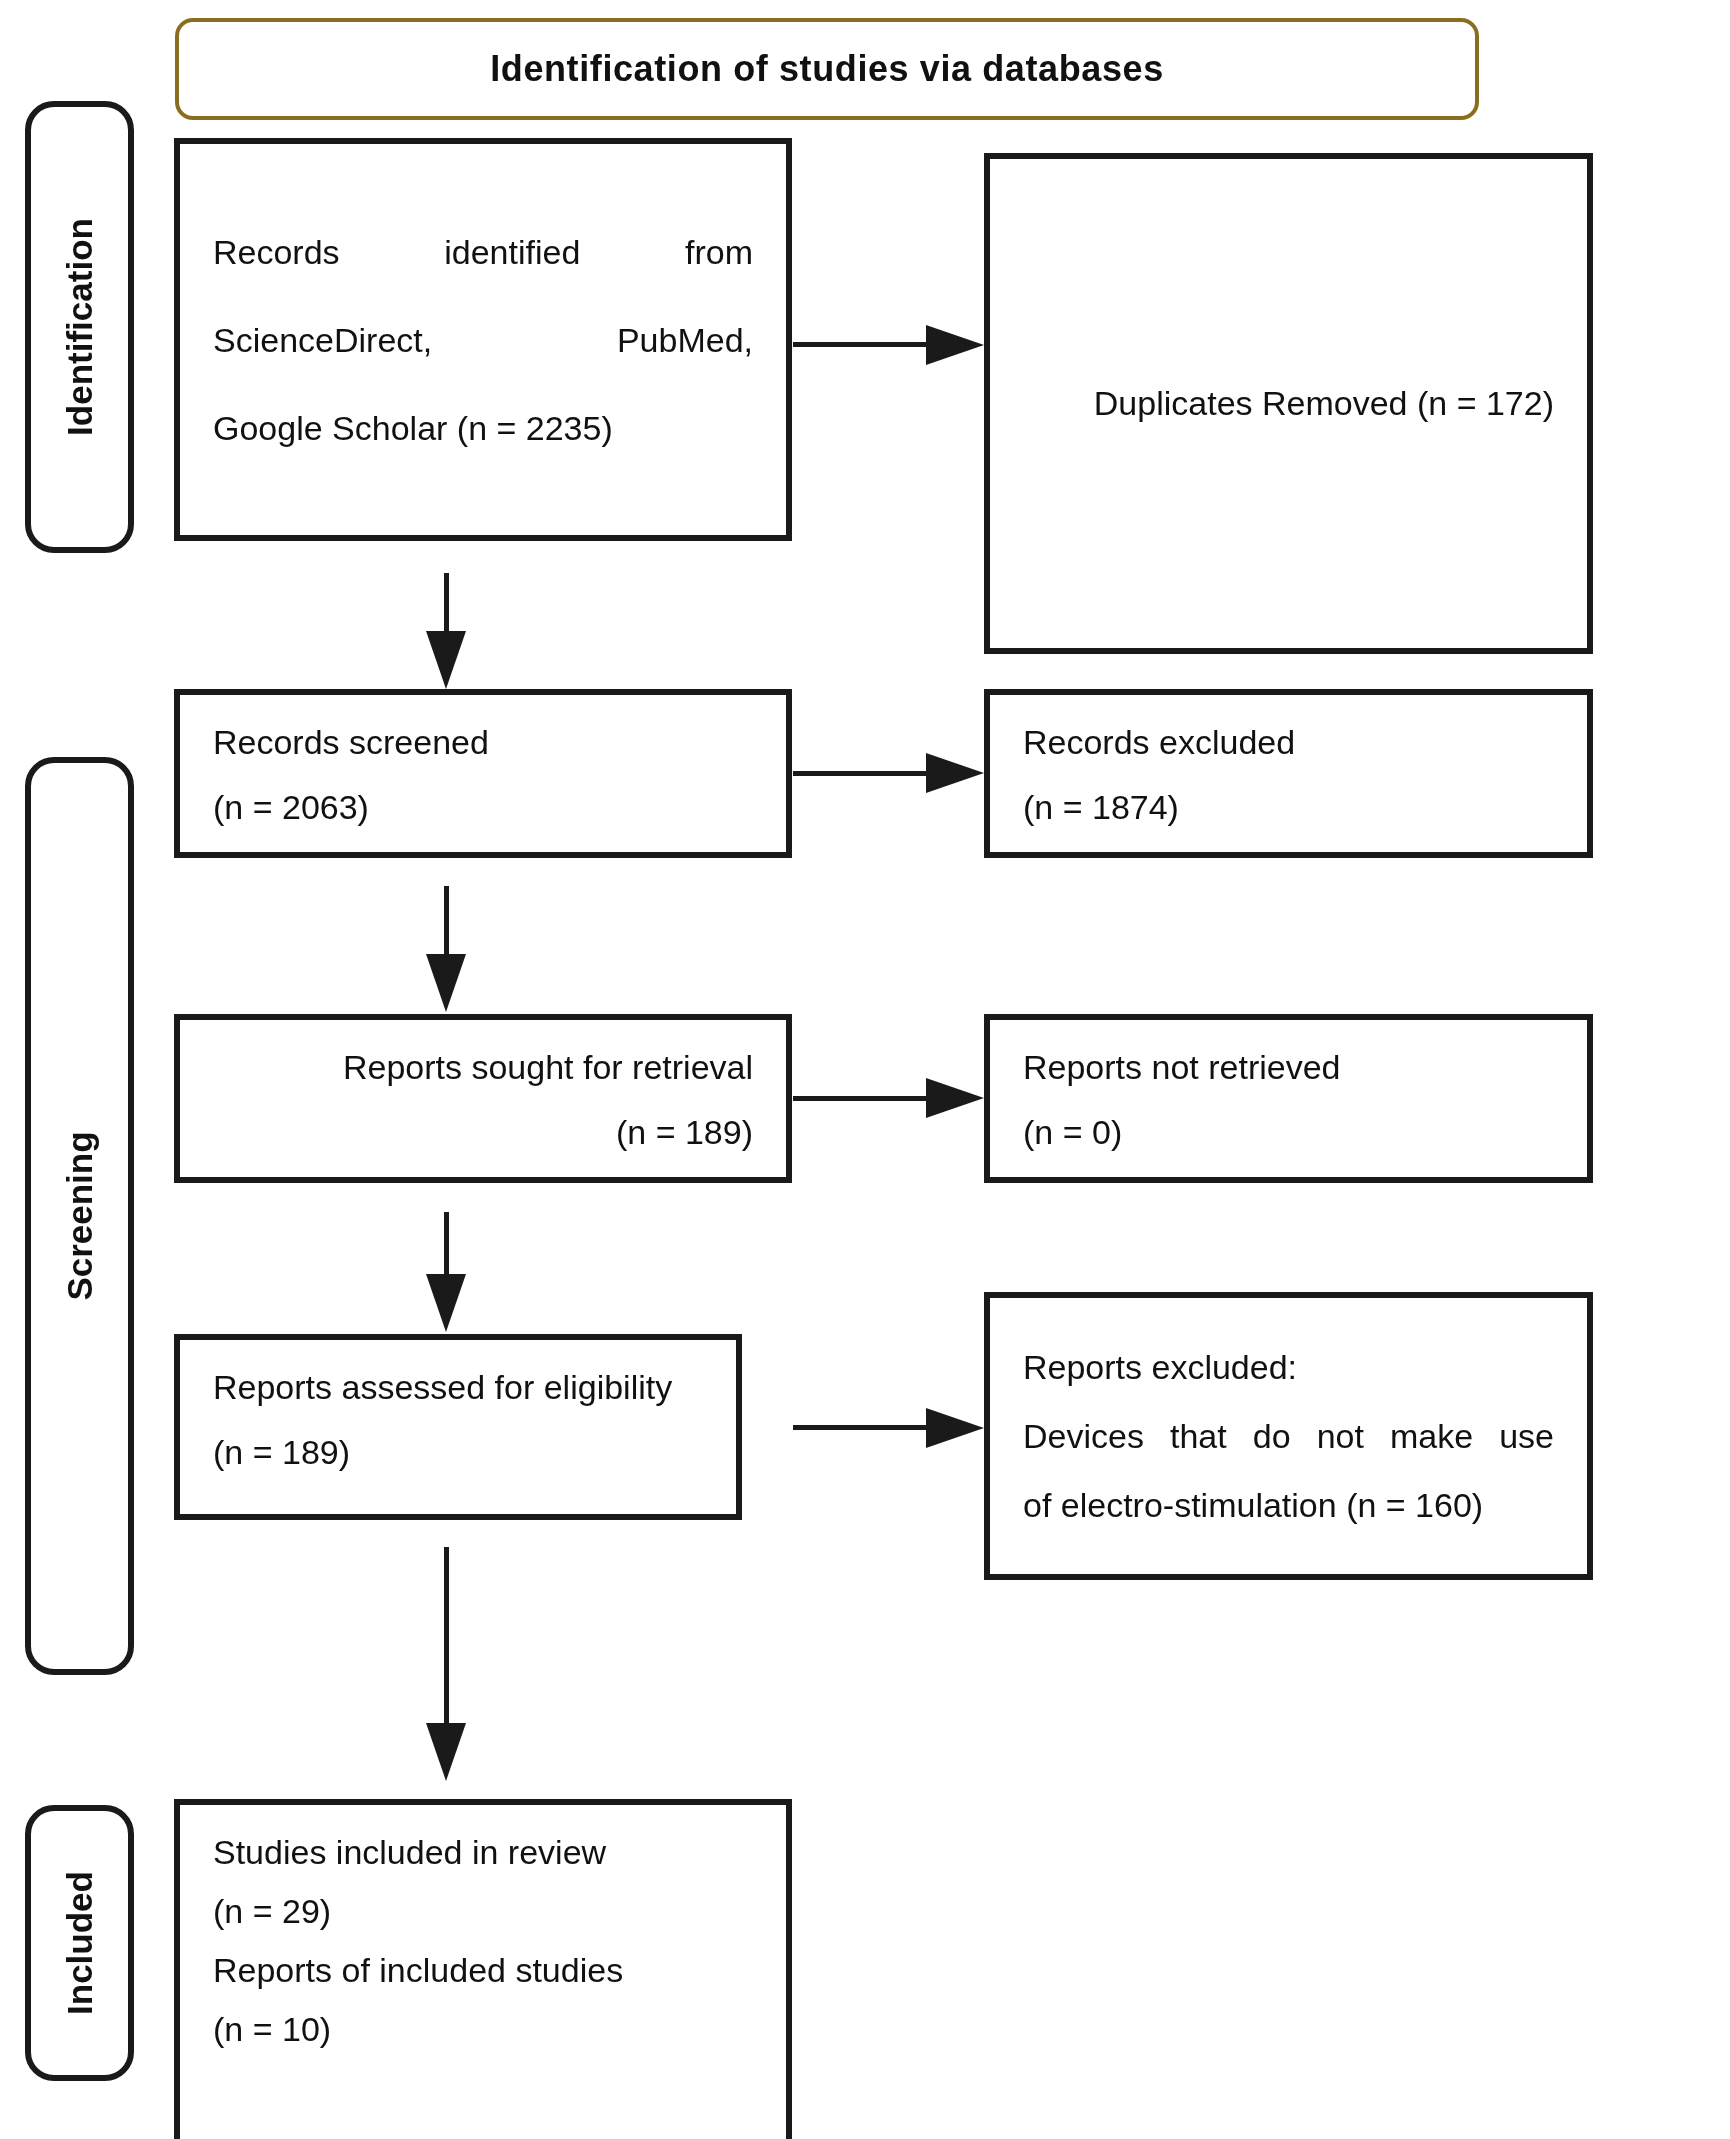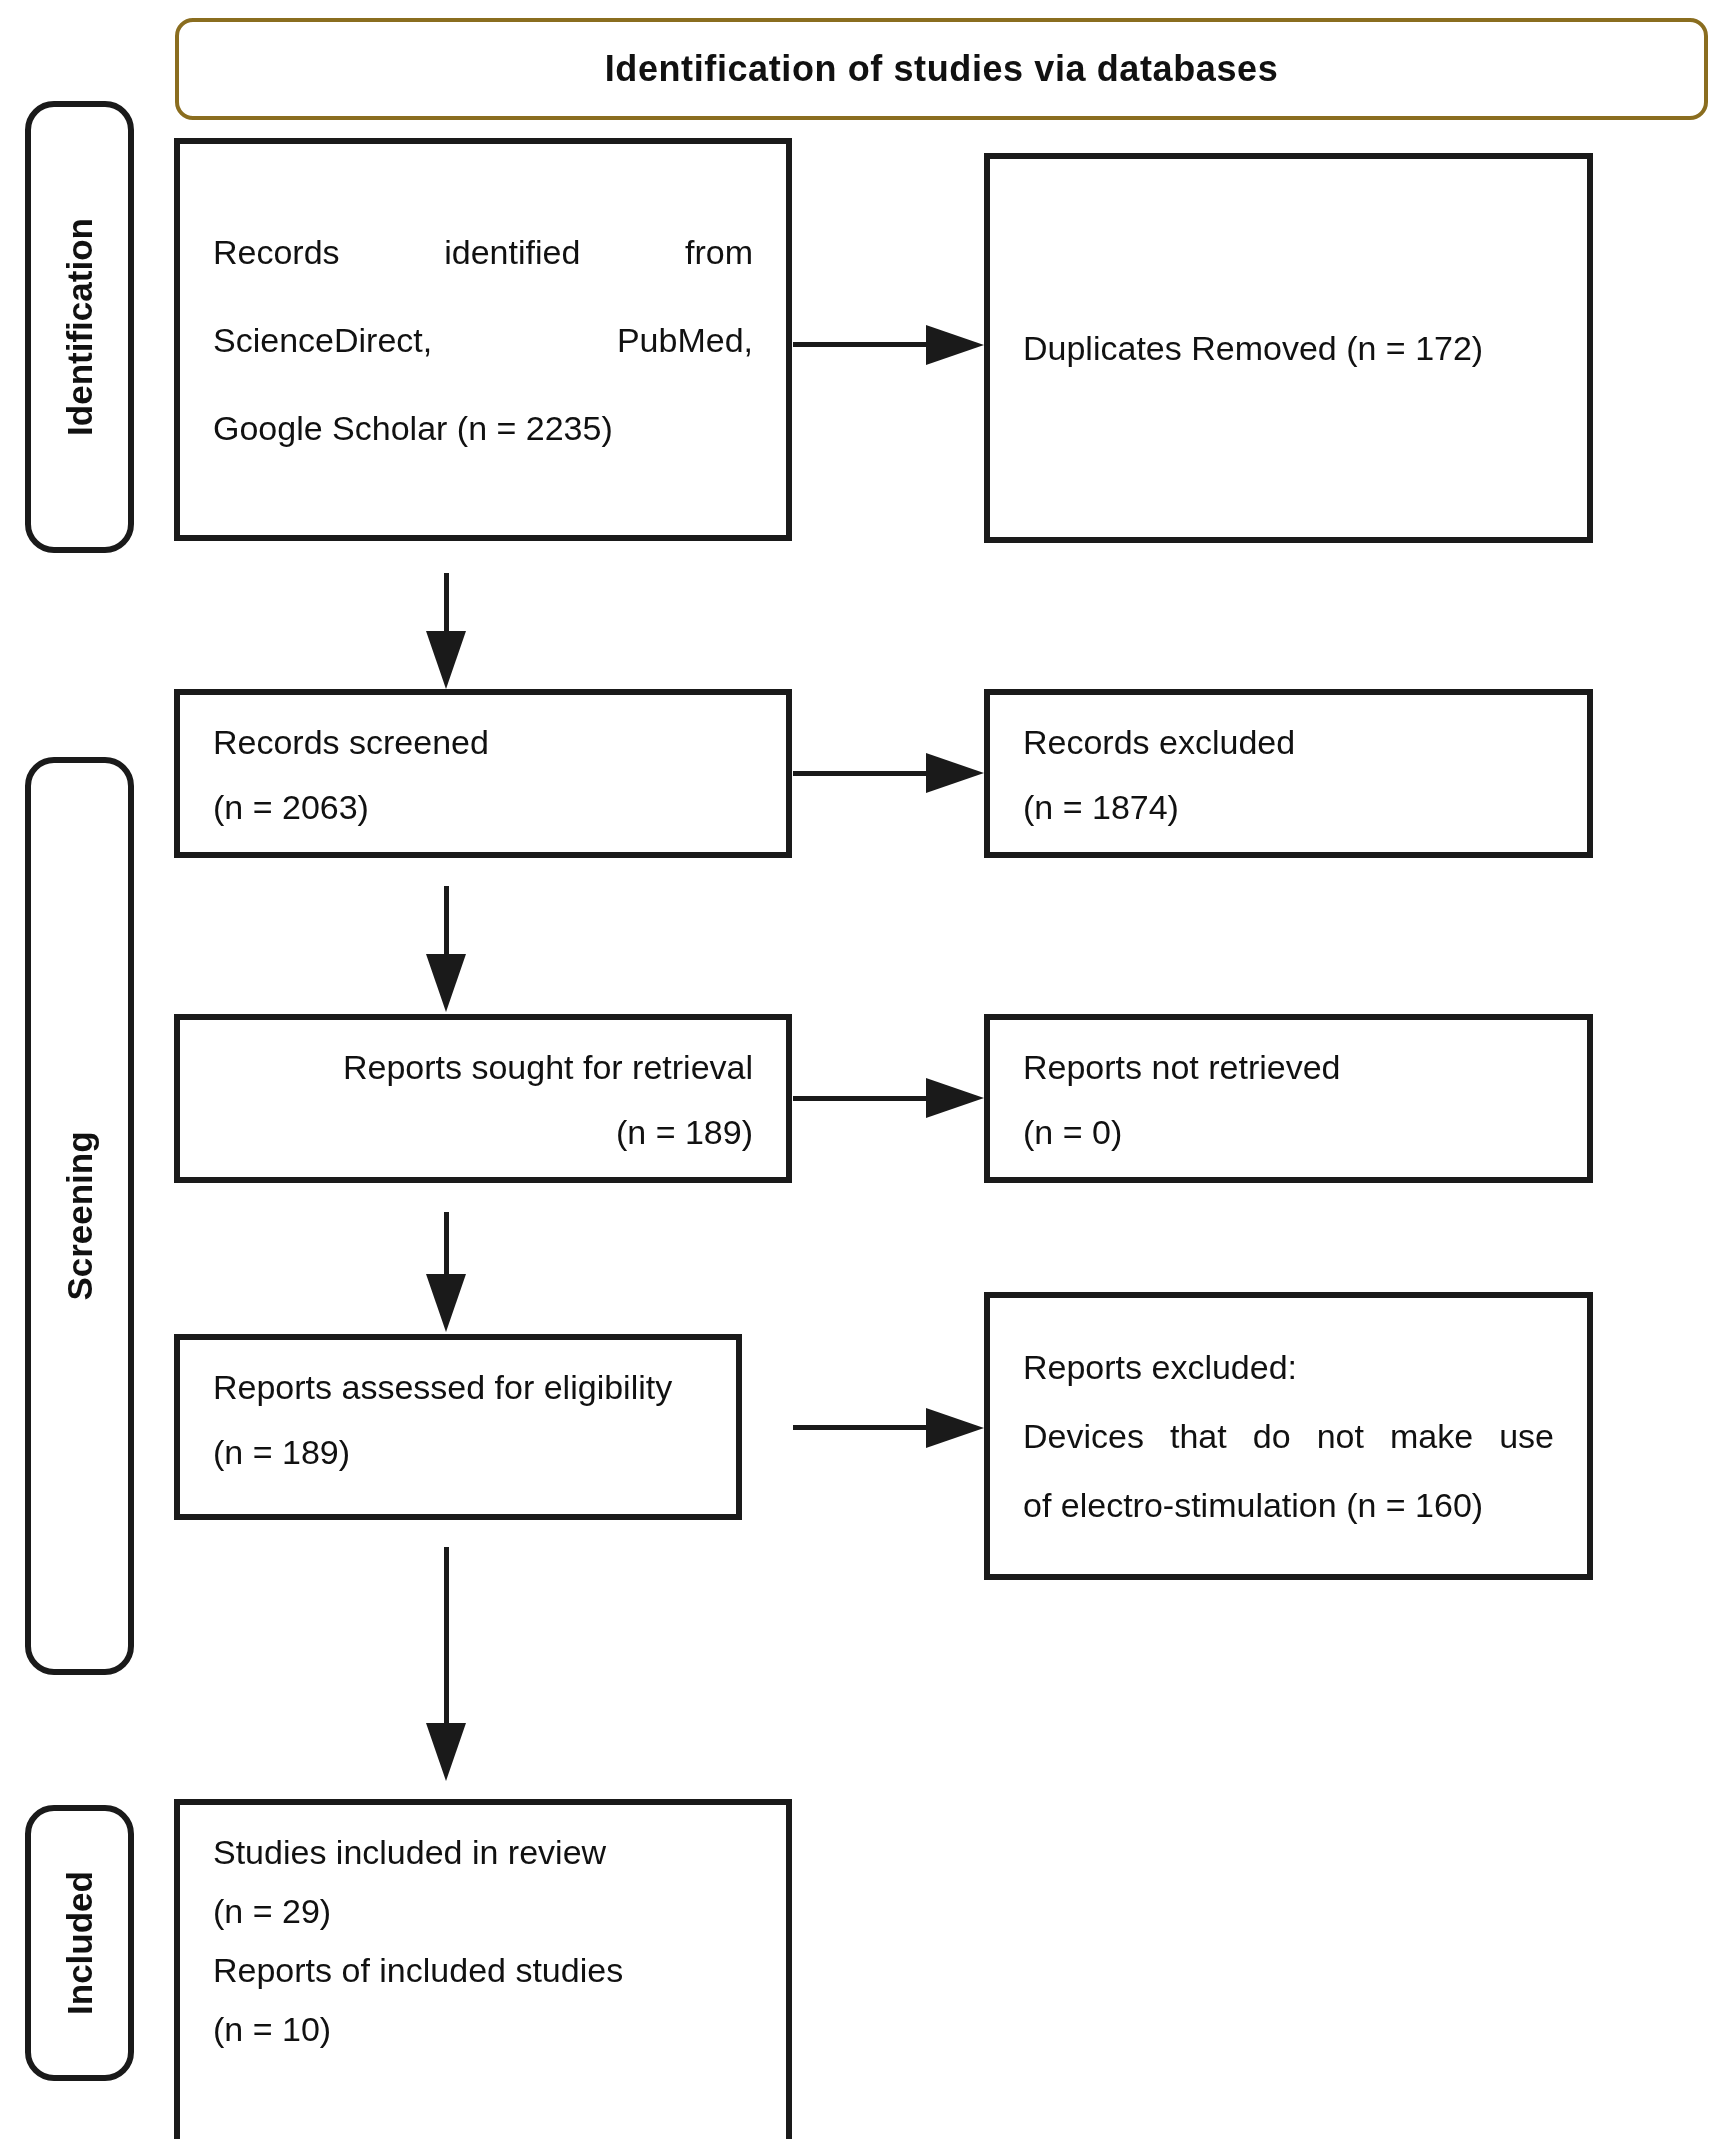--- a/index.html
+++ b/index.html
@@ -13,21 +13,21 @@
     width:1730px;height:2140px;
     background:var(--background);
     font-family:"Liberation Sans",sans-serif;
     color:var(--text);
     position:relative;
     overflow:hidden;
   }
   .abs{position:absolute;box-sizing:border-box;}
   
   .header-box{
-    left:175px;top:18px;width:1533px;height:102px;
+    left:175px;top:18px;width:1304px;height:102px;
     border:4.8px solid var(--header-border);
     border-radius:18px;
     display:flex;align-items:center;justify-content:center;
     background:#fff;
   }
   .header-box .title{
     font-size:36px;font-weight:bold;letter-spacing:0.6px;
   }
   
   .stage{
@@ -54,21 +54,21 @@
   }
   .fbox .line{line-height:65px;white-space:nowrap;}
   .fbox .line.justify{display:flex;justify-content:space-between;white-space:normal;}
   .vcenter{justify-content:center;}
   .lh-lg .line{line-height:88px;}
   .lh-sm .line{line-height:59px;}
   .lh-rb4 .line{line-height:69px;}
   .pt{padding-top:15px;}
   .pt-b5{padding-top:18px;}
   #box-records-identified{left:174px;top:138px;width:618px;height:403px;}
-  #box-duplicates-removed{left:984px;top:153px;width:609px;height:390px;}
+  #box-duplicates-removed{left:984px;top:153px;width:609px;height:501px;align-items:flex-end;}
   #box-records-screened{left:174px;top:689px;width:618px;height:169px;}
   #box-records-excluded{left:984px;top:689px;width:609px;height:169px;}
   #box-reports-sought{left:174px;top:1014px;width:618px;height:169px;text-align:right;}
   #box-reports-not-retrieved{left:984px;top:1014px;width:609px;height:169px;}
   #box-reports-assessed{left:174px;top:1334px;width:568px;height:186px;}
   #box-reports-excluded{left:984px;top:1292px;width:609px;height:288px;}
   #box-studies-included{left:174px;top:1799px;width:618px;height:388px;}
   
   .stem-v{width:5.4px;background:var(--box-border);}
   .stem-h{height:5.4px;background:var(--box-border);}

